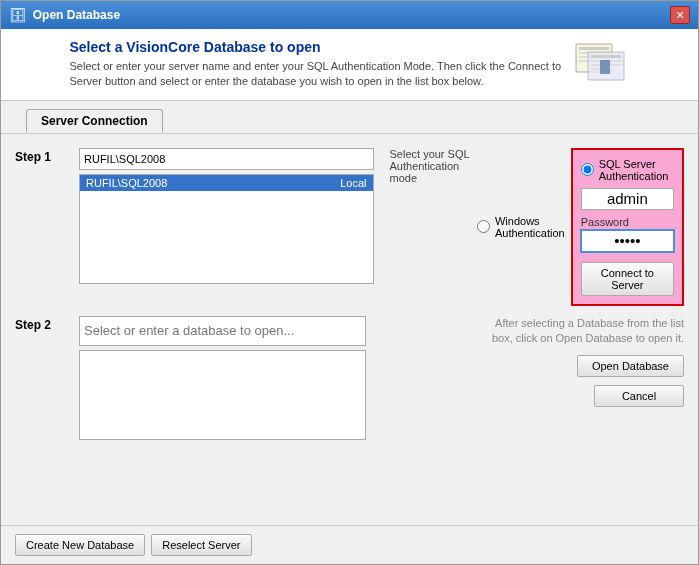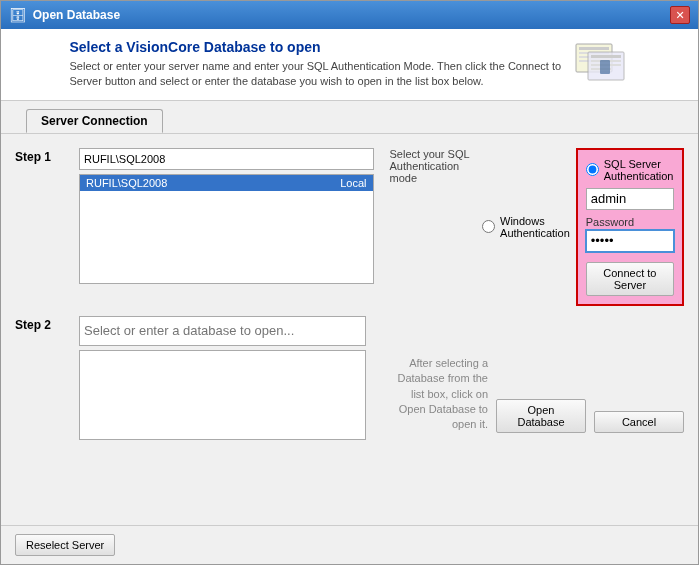--- a/index.html
+++ b/index.html
@@ -204,21 +204,22 @@
     .field-label {
       font-size: 11px;
       color: #333;
       margin-bottom: 2px;
     }
     .text-input {
       width: 100%;
       height: 22px;
       border: 1px solid #aaa;
       padding: 2px 4px;
-      font-size: 13px;
+      font-size: 15px;
+      text-align: center;
     }
     .text-input.password-focused {
       border: 1px solid #4a90d9;
       outline: 1px solid #4a90d9;
     }
     .connect-btn {
       align-self: flex-end;
       padding: 4px 14px;
       font-size: 11px;
       background: linear-gradient(to bottom, #fafafa, #e0e0e0);
@@ -357,27 +358,28 @@
         </div>
       </div>
     </div>
 
     <div class="step2-wrapper">
       <div class="step-label">Step 2</div>
       <div class="step1-left">
         <input class="db-input" type="text" placeholder="Select or enter a database to open..." style="">
         <div class="db-list"></div>
       </div>
-      <div style="flex:1; display:flex; flex-direction:row; align-items:flex-end; gap:8px; padding-left:16px;margin-top:40px;">
+      <div style="flex:1; display:flex; flex-direction:column; align-items:flex-end; gap:8px; padding-left:16px;">
         <span class="helper-text">After selecting a Database from the list box, click on Open Database to open it.</span>
         <button class="action-btn">Open Database</button>
         <button class="action-btn">Cancel</button>
       </div>
     </div>
 
   </div>
 
   <div class="bottom-bar">
     <div class="bottom-left">
+      <button class="bottom-btn">Create New Database</button>
       <button class="bottom-btn">Reselect Server</button>
     </div>
   </div>
 </div>
 
 </body></html>

